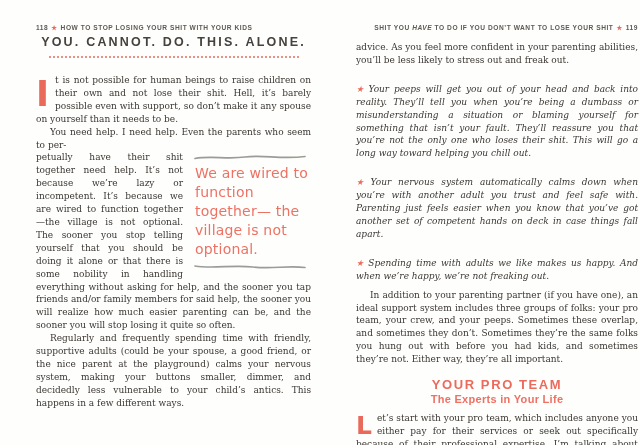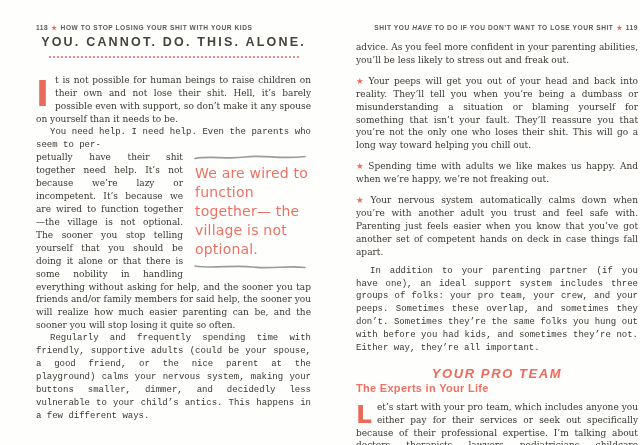--- a/index.html
+++ b/index.html
@@ -60,22 +60,22 @@
   }
 
   
   .body-text {
     font-size: 9px;
     line-height: 12.9px;
     text-align: justify;
     color: #3b3733;
   }
   .para { text-align: justify; }
-  .indent { text-indent: 14px; font-family: Liberation Mono, monospace; }
-  .mt1 { margin-top: 8px; }
+  .indent { text-indent: 14px; }
+  .mt1 { margin-top: 16px; font-style: italic; }
   .mt2 { margin-top: 6px; }
 
   .drop-cap-i {
     float: left;
     font-family: "DejaVu Sans", sans-serif;
     font-weight: bold;
     font-size: 35px;
     line-height: 36px;
     color: #e9695b;
     margin: 2px 6px 0 0;
@@ -118,23 +118,23 @@
 
   
   .section-title {
     margin-top: 13px;
     text-align: center;
     font-family: "Liberation Sans", sans-serif;
     font-weight: bold;
     font-size: 13px;
     letter-spacing: 1.6px;
     color: #ec6a5c;
-    font-style: italic;
   }
   .section-subtitle {
+    text-align: center;
     font-family: "Liberation Sans", sans-serif;
     font-weight: bold;
     font-size: 11px;
     letter-spacing: 0.3px;
     color: #ee7164;
     margin-top: 1px;
     margin-bottom: 6px;
   }
 </style>
 </head>
@@ -188,25 +188,25 @@
 
       <div class="body-text" style="margin-top:9px;">
 
         <p class="para">advice. As you feel more confident in your parenting abilities, you’ll be less likely to stress out and freak out.</p>
 
         <p class="bullet mt1">
           <span class="bullet-star">★</span><span>Your peeps will get you out of your head and back into reality. They’ll tell you when you’re being a dumbass or misunderstanding a situation or blaming yourself for something that isn’t your fault. They’ll reassure you that you’re not the only one who loses their shit. This will go a long way toward helping you chill out.</span>
         </p>
 
         <p class="bullet mt1">
+          <span class="bullet-star">★</span><span>Your nervous system automatically calms down when you’re with another adult you trust and feel safe with. Parenting just feels easier when you know that you’ve got another set of competent hands on deck in case things fall apart.</span>
+        </p>
+
+        <p class="bullet mt1">
           <span class="bullet-star">★</span><span>Spending time with adults we like makes us happy. And when we’re happy, we’re not freaking out.</span>
-        </p>
-
-        <p class="bullet mt1">
-          <span class="bullet-star">★</span><span>Your nervous system automatically calms down when you’re with another adult you trust and feel safe with. Parenting just feels easier when you know that you’ve got another set of competent hands on deck in case things fall apart.</span>
         </p>
 
         <p class="para indent mt2">In addition to your parenting partner (if you have one), an ideal support system includes three groups of folks: your pro team, your crew, and your peeps. Sometimes these overlap, and sometimes they don’t. Sometimes they’re the same folks you hung out with before you had kids, and sometimes they’re not. Either way, they’re all important.</p>
 
         <h2 class="section-title">YOUR PRO TEAM</h2>
         <div class="section-subtitle">The Experts in Your Life</div>
 
         <p class="para">
           <span class="drop-cap-l">L</span><span>et’s start with your pro team, which includes anyone you either pay for their services or seek out specifically because of their professional expertise. I’m talking about doctors, therapists, lawyers, pediatricians, childcare providers, coaches, teachers, and your minister, priest, rabbi, or imam. Sometimes you have a choice as to who</span>
         </p>

